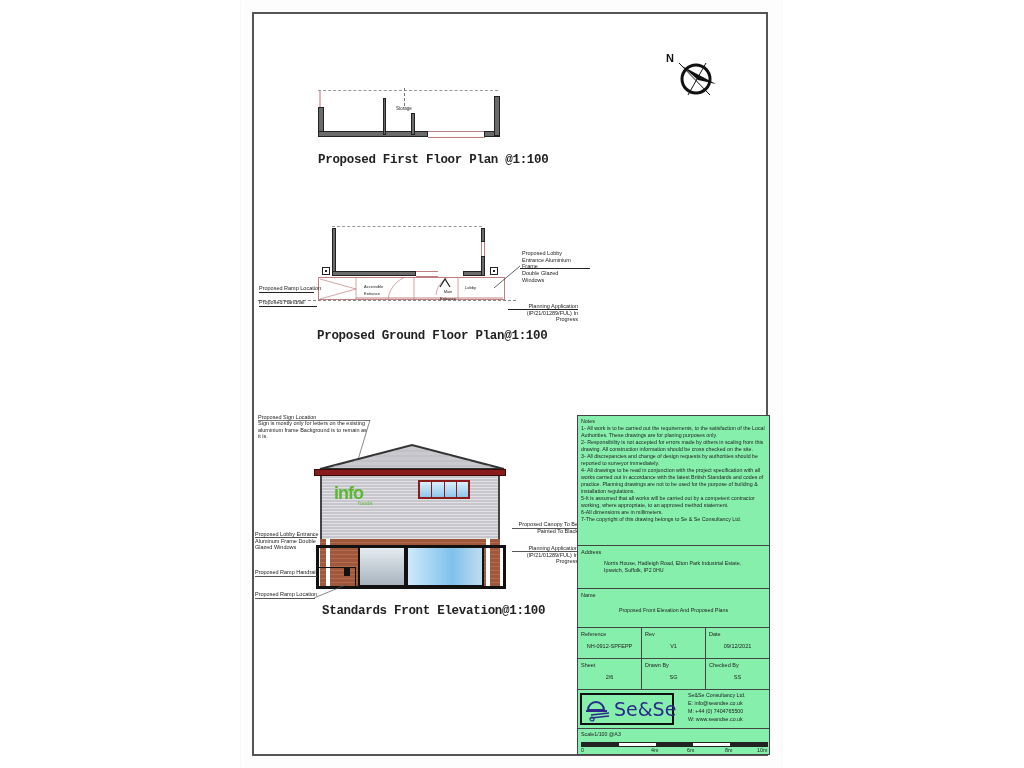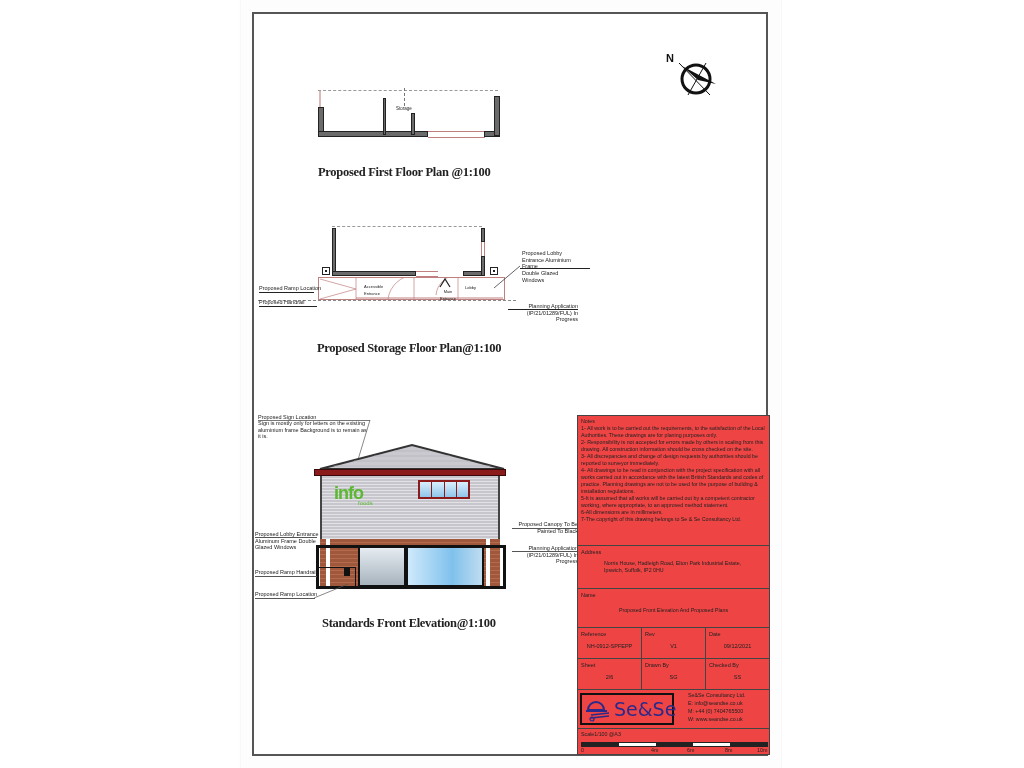--- a/index.html
+++ b/index.html
@@ -1,23 +1,23 @@
 <!DOCTYPE html>
 <html><head>
 <meta charset="utf-8">
 <style>
   html,body{margin:0;padding:0;}
   body{width:1024px;height:768px;background:#ffffff;position:relative;overflow:hidden;font-family:"Liberation Sans",sans-serif;}
   .sheet{position:absolute;left:241px;top:0;width:540px;height:768px;background:#fdfdfd;box-shadow:0 0 2px #e8e8e8;}
   .frame{position:absolute;left:252px;top:12px;width:516px;height:744px;border:2px solid #555;box-sizing:border-box;background:#fff;}
   .abs{position:absolute;}
-  .title{font-family:Liberation Serif, serif;font-size:12.5px;color:#222;letter-spacing:-0.3px;white-space:nowrap;font-weight:bold;margin-top:12px;}
+  .title{font-family:Liberation Mono, monospace;font-size:12.5px;color:#222;letter-spacing:-0.3px;white-space:nowrap;font-weight:bold;}
   .lbl{font-size:5.5px;color:#222;line-height:6.5px;white-space:nowrap;}
   .lblr{text-align:right;}
-  .tb{position:absolute;left:577px;width:193px;border:1px solid #444;box-sizing:border-box;background:#ef4444;}
+  .tb{position:absolute;left:577px;width:193px;border:1px solid #444;box-sizing:border-box;background:#86efac;}
   .tbtxt{font-size:5.3px;color:#222;line-height:7px;}
   .cell{position:absolute;border-right:1px solid #444;box-sizing:border-box;height:100%;}
   .cellhead{font-size:5.5px;color:#222;position:absolute;left:3px;top:3px;}
   .cellval{font-size:5.5px;color:#222;position:absolute;left:0;right:0;text-align:center;top:15px;}
   .wall{background:#6b6b6b;border:1px solid #222;box-sizing:border-box;position:absolute;}
 </style>
 </head>
 <body>
 
 <div class="sheet"></div>
@@ -84,21 +84,21 @@
 <span class="abs lbl" style="left:259px;top:299px;">Proposed Handrail</span>
 <div class="abs" style="left:259px;top:306px;width:58px;border-top:1px solid #222;"></div>
 <span class="abs lbl" style="left:522px;top:250px;white-space:normal;width:60px;">Proposed Lobby Entrance Aluminium Frame</span>
 <div class="abs" style="left:520px;top:268px;width:70px;border-top:1px solid #222;"></div>
 <span class="abs lbl" style="left:522px;top:270px;white-space:normal;width:50px;">Double Glazed Windows</span>
 <svg class="abs" style="left:490px;top:262px;" width="40" height="30">
     <line x1="30" y1="4" x2="4" y2="26" stroke="#222" stroke-width="0.7"></line>
   </svg>
 <span class="abs lbl lblr" style="left:510px;top:303px;white-space:normal;width:68px;">Planning Application (IP/21/01289/FUL) In Progress</span>
 <div class="abs" style="left:508px;top:309px;width:70px;border-top:1px solid #222;"></div>
-<div class="abs title" style="left:317px;top:329px;">Proposed Storage Floor Plan@1:100</div>
+<div class="abs title" style="left:317px;top:329px;">Proposed Ground Floor Plan@1:100</div>
 
 <span class="abs lbl" style="left:258px;top:414px;">Proposed Sign Location</span>
 <span class="abs lbl" style="left:258px;top:420px;white-space:normal;width:110px;">Sign is mostly only for letters on the existing aluminium frame Background is to remain as it is.</span>
 <div class="abs" style="left:258px;top:420px;width:112px;border-top:1px solid #777;"></div>
 <svg class="abs" style="left:330px;top:418px;" width="50" height="110">
     <line x1="40" y1="2" x2="8" y2="108" stroke="#555" stroke-width="0.7"></line>
   </svg>
 
 <div class="abs" style="left:314px;top:443px;width:196px;height:146px;">
   <svg class="abs" style="left:0;top:0;" width="196" height="30" viewBox="0 0 196 30">

